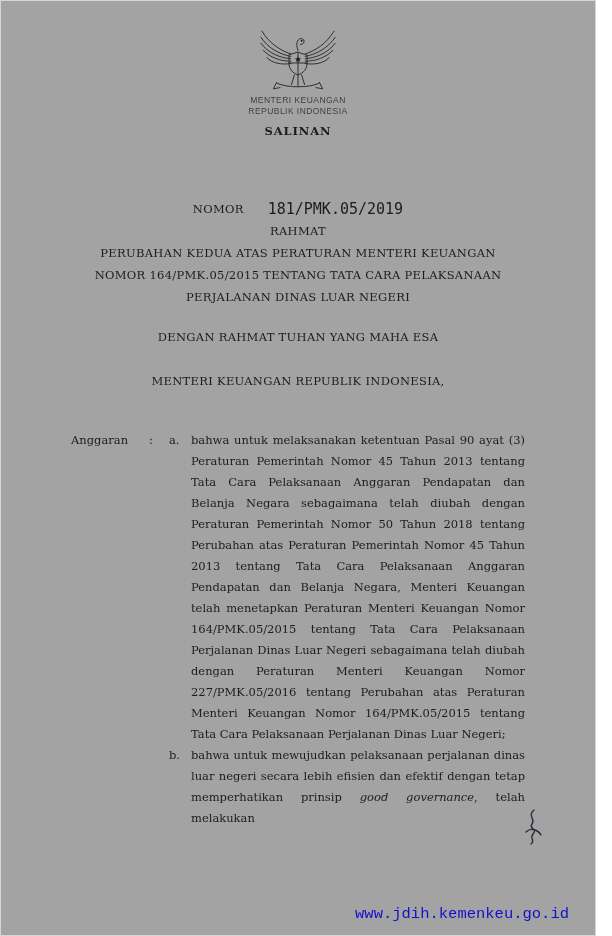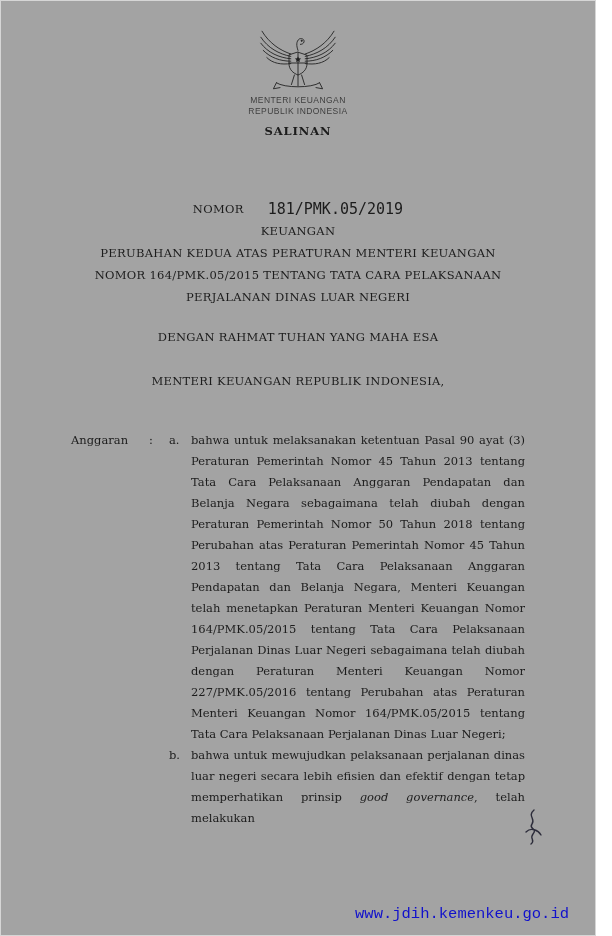--- a/index.html
+++ b/index.html
@@ -132,21 +132,21 @@
     <div class="ministry">MENTERI KEUANGAN</div>
     <div class="ministry">REPUBLIK INDONESIA</div>
     <div class="salinan">SALINAN</div>
   </div>
 
   <div class="title-block">
     <div class="nomor-line">
       <span>NOMOR</span>
       <span class="nomor-value">181/PMK.05/2019</span>
     </div>
-    <div class="tline">KEUANGAN</div>
+    <div class="tline">RAHMAT</div>
     <div class="tline">PERUBAHAN KEDUA ATAS PERATURAN MENTERI KEUANGAN</div>
     <div class="tline">NOMOR 164/PMK.05/2015 TENTANG TATA CARA PELAKSANAAN</div>
     <div class="tline">PERJALANAN DINAS LUAR NEGERI</div>
     <div class="invocation">DENGAN RAHMAT TUHAN YANG MAHA ESA</div>
     <div class="authority">MENTERI KEUANGAN REPUBLIK INDONESIA,</div>
   </div>
 
   <div class="menimbang">
     <div class="m-label">Anggaran</div>
     <div class="m-colon">:</div>

